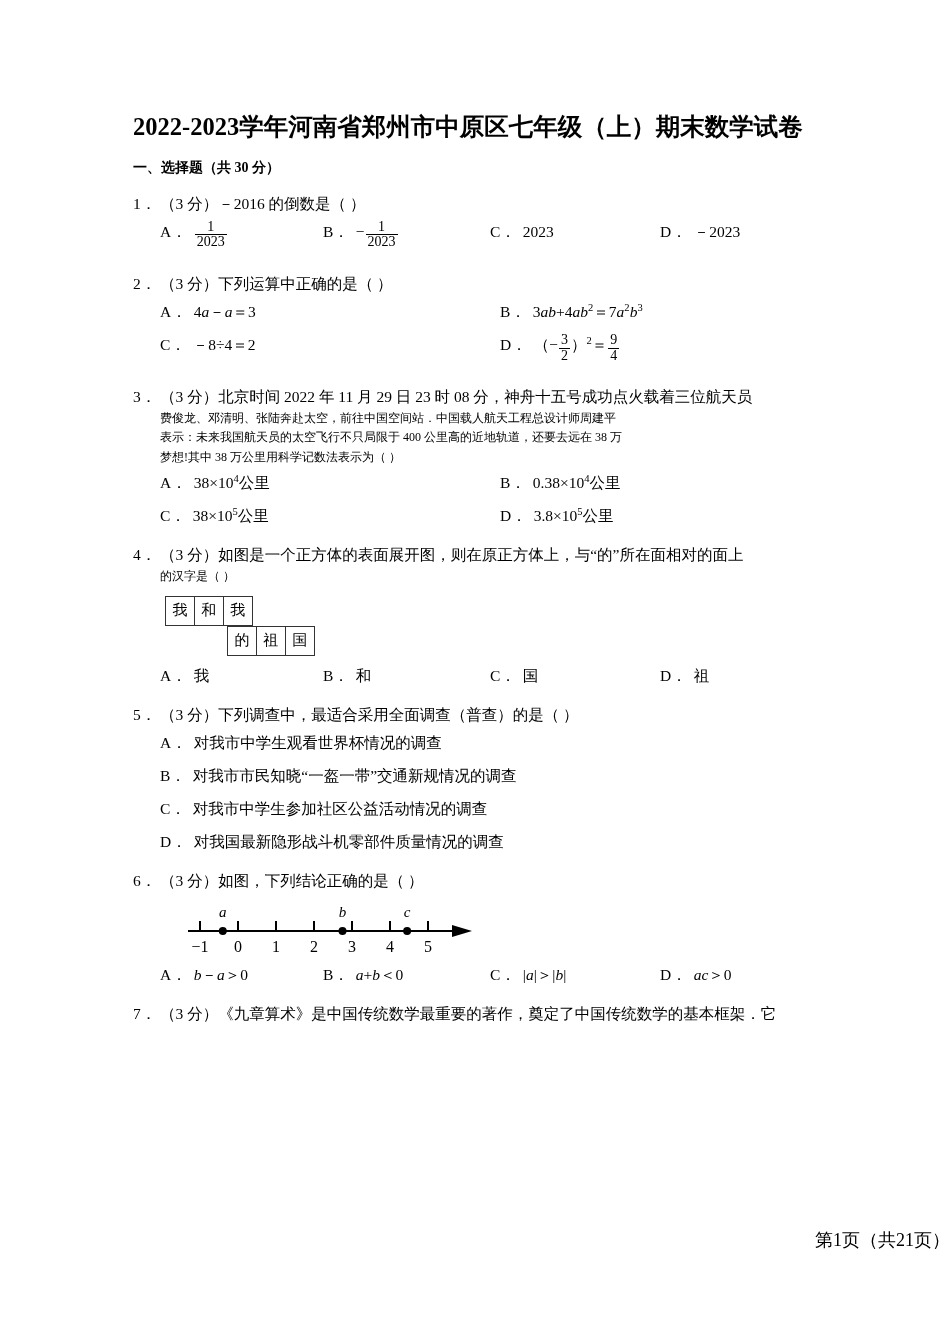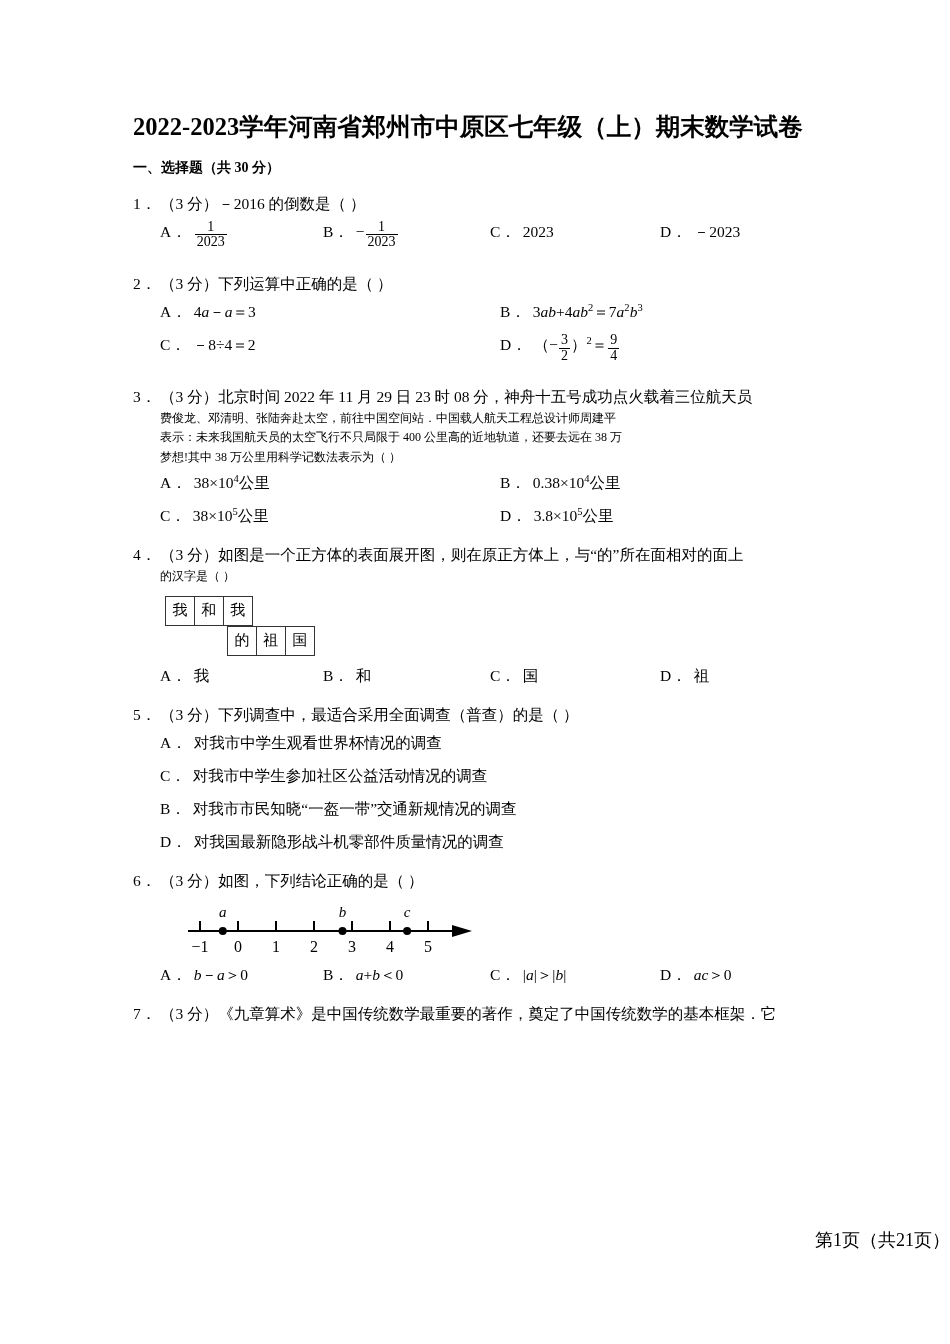--- a/index.html
+++ b/index.html
@@ -283,26 +283,26 @@
         <span class="q-num"><span>5</span>．</span><span>（3 分）</span><span>下列调查中，最适合采用全面调查（普查）的是（    ）</span>
       </div>
       <div class="opts">
         <div class="opt-row stack">
           <span class="opt c1">
             <span class="lbl">A．</span><span>对我市中学生观看世界杯情况的调查</span>
           </span>
         </div>
         <div class="opt-row stack">
           <span class="opt c1">
+            <span class="lbl">B．</span><span>对我市市民知晓“一盔一带”交通新规情况的调查</span>
+          </span>
+        </div>
+        <div class="opt-row stack">
+          <span class="opt c1">
             <span class="lbl">C．</span><span>对我市中学生参加社区公益活动情况的调查</span>
-          </span>
-        </div>
-        <div class="opt-row stack">
-          <span class="opt c1">
-            <span class="lbl">B．</span><span>对我市市民知晓“一盔一带”交通新规情况的调查</span>
           </span>
         </div>
         <div class="opt-row stack">
           <span class="opt c1">
             <span class="lbl">D．</span><span>对我国最新隐形战斗机零部件质量情况的调查</span>
           </span>
         </div>
       </div>
     </div>
 

